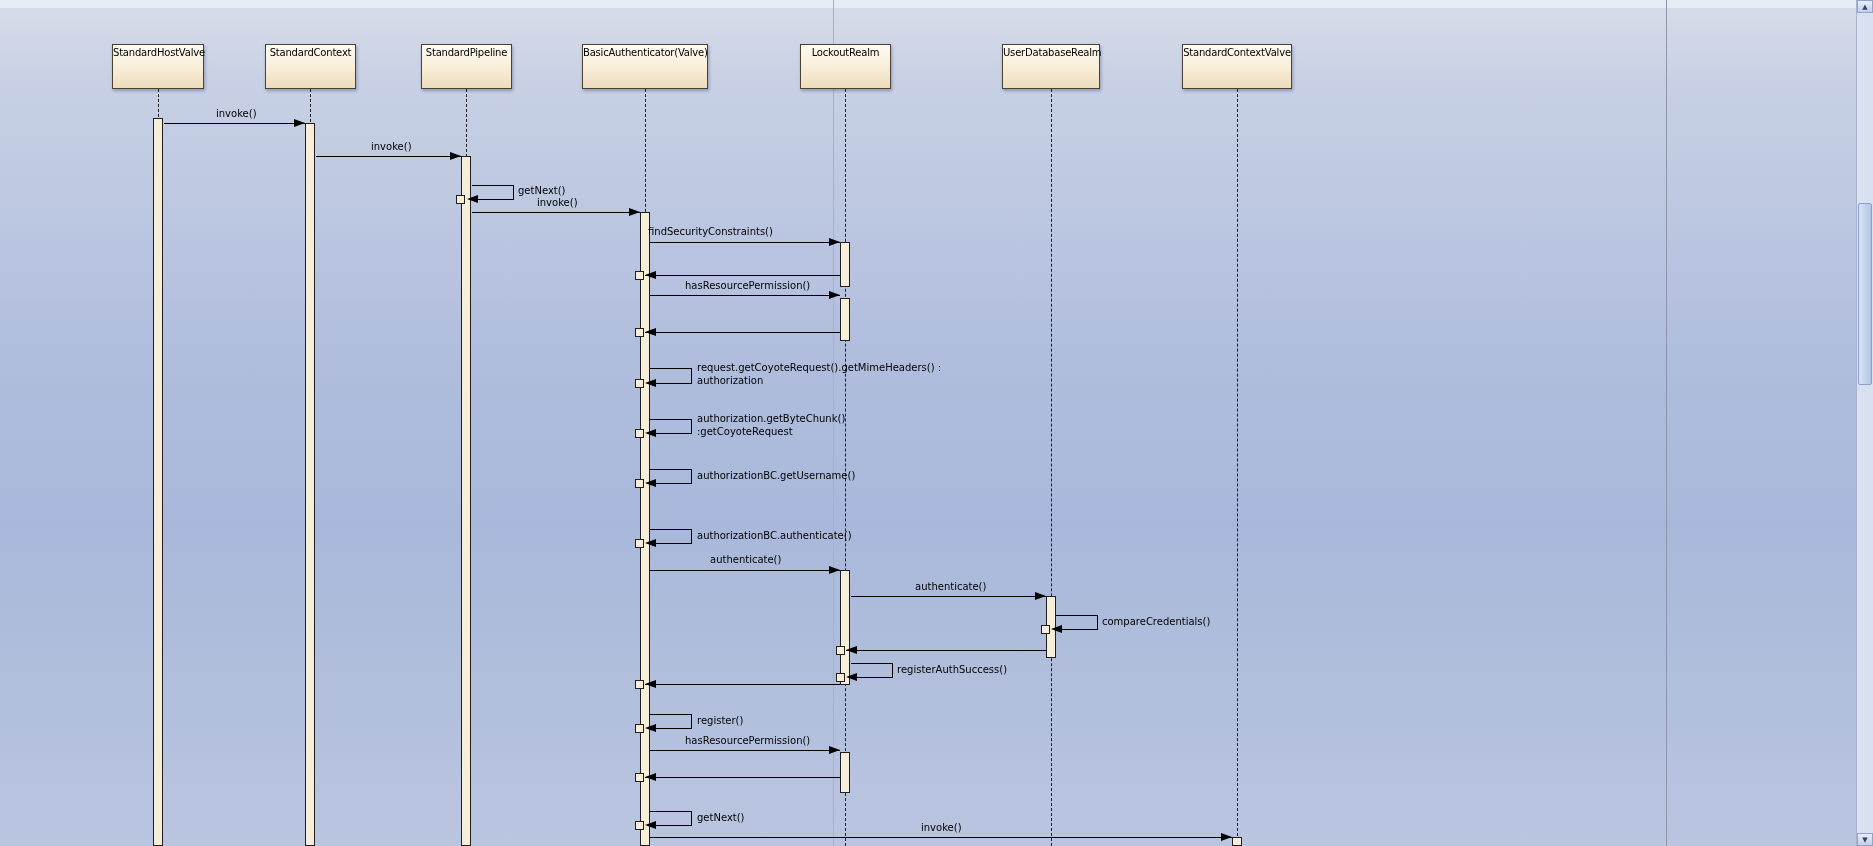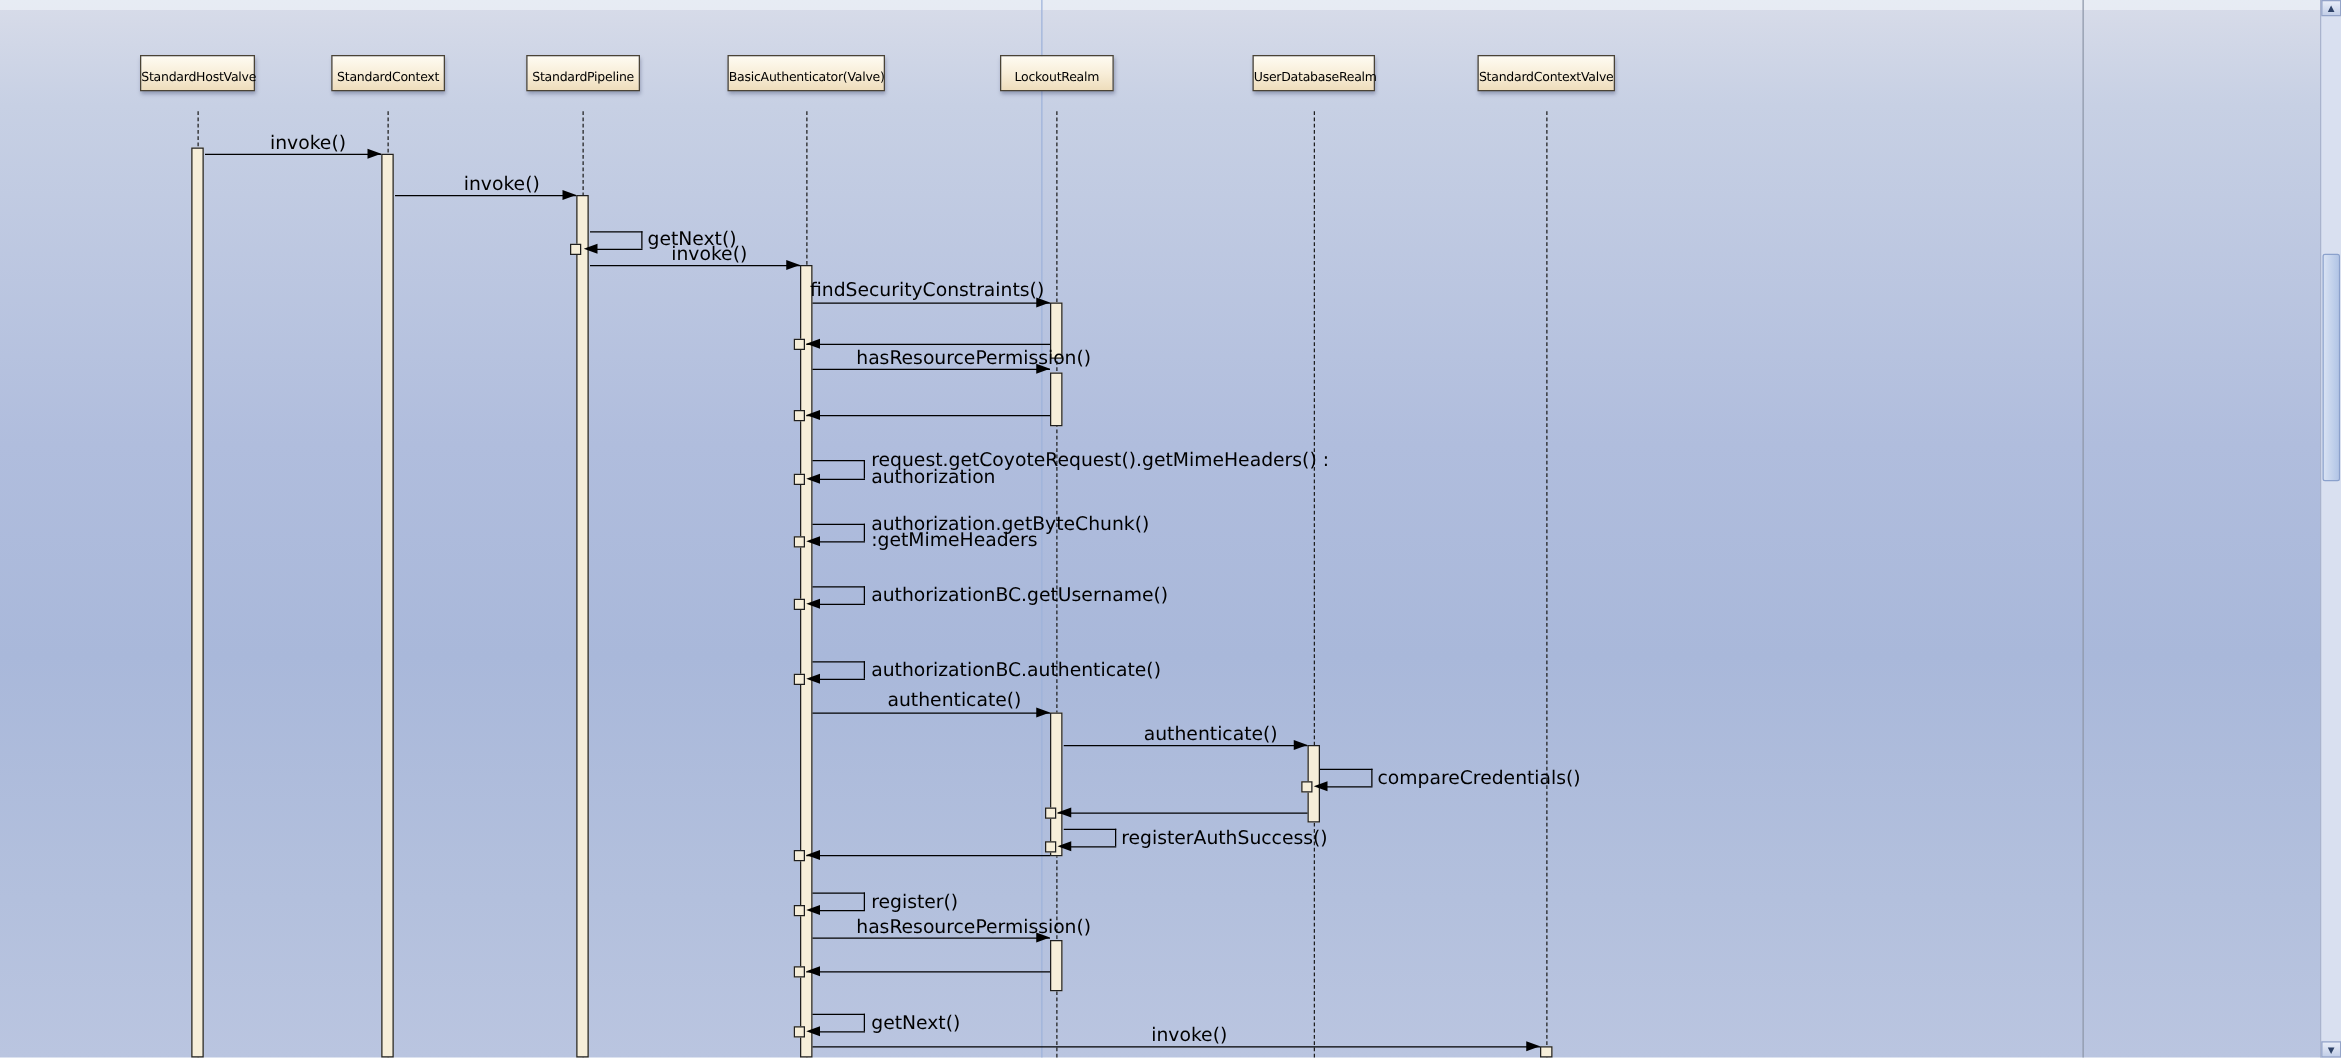--- a/index.html
+++ b/index.html
@@ -7,32 +7,32 @@
     width:1873px;height:846px;overflow:hidden;position:relative;
     font-family:"DejaVu Sans","Liberation Sans",sans-serif;
     background:linear-gradient(180deg,#d8dce9 0%,#c7d0e4 10%,#b0bddd 42%,#a9b8da 62%,#b3c0dd 85%,#bac5e0 100%);
   }
   .abs{position:absolute}
   .top-strip{left:0;top:0;width:1873px;height:8px;background:rgba(238,242,248,.7)}
   .vguide{top:0;height:846px;width:1px;background:#9db2da;z-index:0}
   .vpage{top:0;height:846px;width:1px;background:#8d96a8;z-index:0}
   .lifeline{width:0;border-left:1px dashed #1f1f1f;z-index:1}
   .actor-box{
-    height:29px;border:1px solid #4a4335;
+    height:45px;border:1px solid #4a4335;
     background:linear-gradient(180deg,#fefbf2 0%,#f8eed9 50%,#eeddbc 100%);
     box-shadow:1px 2px 3px rgba(40,50,90,.35);
-    z-index:2;font-size:10px;letter-spacing:-0.2px;text-align:center;padding-top:12px;color:#000;box-sizing:border-box;
+    z-index:2;font-size:10px;letter-spacing:-0.2px;text-align:center;padding-top:2px;color:#000;box-sizing:border-box;
   }
   .activation{width:10px;background:#f6eed9;border:1px solid #1f1f1f;z-index:2;box-sizing:border-box}
   .sq{width:9px;height:9px;background:#f6eed9;border:1px solid #1f1f1f;z-index:5;box-sizing:border-box}
   .hl{height:1px;background:#000;z-index:3}
   .vl{width:1px;background:#000;z-index:3}
   .ar{width:0;height:0;border-left:11px solid #000;border-top:4px solid transparent;border-bottom:4px solid transparent;z-index:4}
   .al{width:0;height:0;border-right:11px solid #000;border-top:4px solid transparent;border-bottom:4px solid transparent;z-index:4}
-  .ml{font-size:15px;color:#000;white-space:nowrap;z-index:4;line-height:12px}
+  .ml{font-size:10px;color:#000;white-space:nowrap;z-index:4;line-height:12px}
   .sb-track{right:0;top:0;width:16px;height:846px;background:#d9e0f0;border-left:1px solid #a9b3cd;z-index:10}
   .sb-btn{right:0;width:16px;height:13px;background:linear-gradient(180deg,#e8edf8,#c3cfe8);border:1px solid #93a3c8;z-index:11;font-size:7px;text-align:center;line-height:12px;color:#2f4368;box-sizing:border-box}
   .sb-thumb{right:1px;width:14px;background:linear-gradient(90deg,#d8e2f3,#b2c5e6);border:1px solid #8ba1cc;border-radius:2px;z-index:11;box-sizing:border-box}
 </style>
 </head>
 <body>
 
 <div class="abs top-strip"></div>
 <div class="abs vguide" style="left:833px"></div>
 <div class="abs vpage" style="left:1666px"></div>
@@ -103,21 +103,21 @@
 <div class="abs al" style="left:645px;top:379px"></div>
 <div class="abs ml" style="left:697px;top:362px">request.getCoyoteRequest().getMimeHeaders() :</div>
 <div class="abs ml" style="left:697px;top:375px">authorization</div>
 <div class="abs sq" style="left:635px;top:379px"></div>
 
 <div class="abs hl" style="left:650px;top:419px;width:42px"></div>
 <div class="abs vl" style="left:691px;top:419px;height:14px"></div>
 <div class="abs hl" style="left:650px;top:433px;width:42px"></div>
 <div class="abs al" style="left:645px;top:429px"></div>
 <div class="abs ml" style="left:697px;top:413px">authorization.getByteChunk()</div>
-<div class="abs ml" style="left:697px;top:426px">:getMimeHeaders</div>
+<div class="abs ml" style="left:697px;top:426px">:getCoyoteRequest</div>
 <div class="abs sq" style="left:635px;top:429px"></div>
 
 <div class="abs hl" style="left:650px;top:469px;width:42px"></div>
 <div class="abs vl" style="left:691px;top:469px;height:14px"></div>
 <div class="abs hl" style="left:650px;top:483px;width:42px"></div>
 <div class="abs al" style="left:645px;top:479px"></div>
 <div class="abs ml" style="left:697px;top:470px">authorizationBC.getUsername()</div>
 <div class="abs sq" style="left:635px;top:479px"></div>
 
 <div class="abs hl" style="left:650px;top:529px;width:42px"></div>

